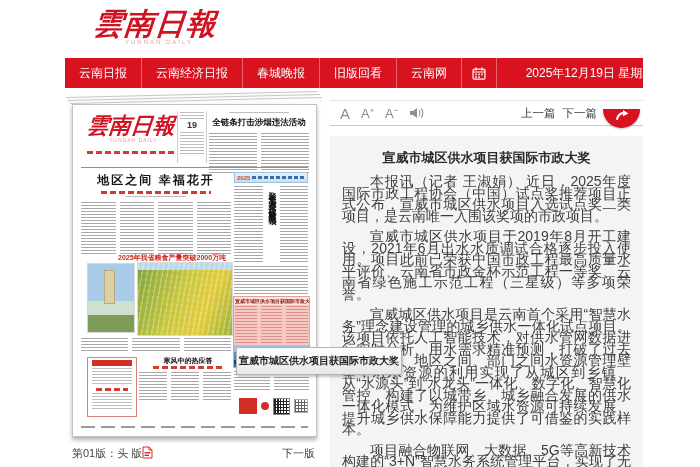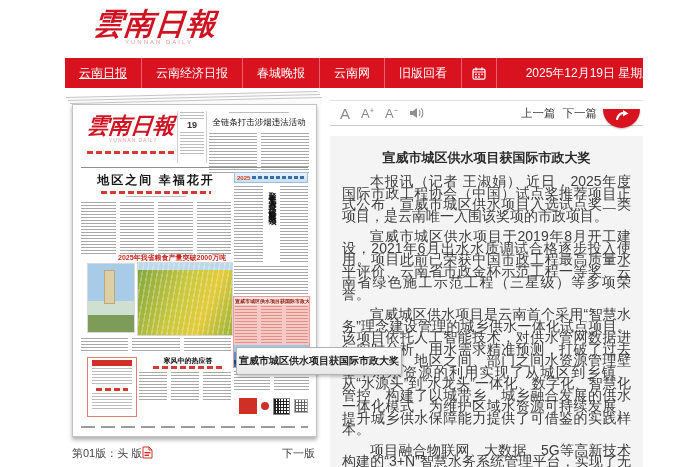--- a/index.html
+++ b/index.html
@@ -9,38 +9,38 @@
 
   
   .logo{left:93px;top:8px;width:220px;}
   .logo-cn{font-family:"DejaVu Serif",serif;font-style:italic;font-weight:bold;
            font-size:30px;line-height:32px;color:#cf1322;letter-spacing:1px;transform:skewX(-5deg);}
   .logo-en{font-size:6px;letter-spacing:2px;color:#e8989d;margin-left:32px;margin-top:-1px;}
 
   
   .navbar{left:65px;top:58px;width:578px;height:30px;background:#d8121f;display:flex;align-items:stretch;color:#fff;font-size:12px;}
   .nav-cell{display:flex;align-items:center;justify-content:center;padding:0 14px;flex:1 1 auto;border-left:1px solid rgba(255,255,255,.35);white-space:nowrap;cursor:pointer;}
-  .nav-cell:first-child{border-left:none;text-decoration:underline;}
+  .nav-cell:first-child{border-left:none;}
   .nav-cell.icon-cell{flex:0 0 34px;padding:0;}
   .nav-cell.date-cell{flex:0 0 158px;}
 
   
   .sheet{left:66px;width:252px;height:8px;background:#fbfbfb;border-top:1px solid #c6c6c6;transform:rotate(-1.4deg);}
   .paper{left:72px;top:104px;width:243px;height:331px;background:#fff;border:1px solid #c2c2c2;
          box-shadow:0 3px 4px rgba(0,0,0,.3);z-index:2;overflow:hidden;}
   .tx{background-image:repeating-linear-gradient(to bottom,#a8a8a8 0 1px,transparent 1px 3px);}
   .tx-light{background-image:repeating-linear-gradient(to bottom,#bdbdbd 0 1px,transparent 1px 3px);}
   .tx-pink{background-color:#f6c9c4;background-image:repeating-linear-gradient(to bottom,#dd8f88 0 1px,transparent 1px 3px);}
   .red-dash{height:3px;background-image:repeating-linear-gradient(to right,#d5392f 0 6px,transparent 6px 9px);}
   .cols{display:flex;gap:4px;}
   .cols>div{flex:1;}
   .np-logo{font-family:"DejaVu Serif",serif;font-style:italic;font-weight:bold;font-size:22px;color:#cf1322;transform:skewX(-5deg);line-height:24px;}
   .np-logo-en{font-size:5px;letter-spacing:1px;color:#e8989d;margin-left:22px;}
   .np-datebox{border-left:1px solid #cfcfcf;border-right:1px solid #cfcfcf;text-align:center;font-size:9px;font-weight:bold;color:#333;padding:1px 2px;}
-  .h-top{font-size:8.5px;font-weight:normal;color:#101010;text-align:center;white-space:nowrap;}
+  .h-top{font-size:8.5px;font-weight:bold;color:#101010;text-align:center;white-space:nowrap;}
   .h-main{font-size:12px;font-weight:bold;letter-spacing:2px;color:#151515;text-align:center;white-space:nowrap;}
   .h-grain{font-size:7px;font-weight:bold;color:#c7281e;white-space:nowrap;}
   .h-cold{font-size:7px;font-weight:bold;color:#101010;text-align:center;white-space:nowrap;}
   .h-vert{writing-mode:vertical-rl;font-size:8px;font-weight:bold;color:#111;letter-spacing:2px;display:flex;gap:3px;}
   .photo-terrace{background-image:
       repeating-linear-gradient(100deg,rgba(255,255,255,.28) 0 1.5px,transparent 1.5px 5px),
       linear-gradient(to bottom,#bcd9ec 0 10%,rgba(0,0,0,0) 10%),
       linear-gradient(115deg,#7fa43e,#c9c83e 45%,#e3cc3c 70%,#9cb23a);border:1px solid #d8d8d8;}
   .photo-monu{background:linear-gradient(to bottom,#a8cbe8 0 55%,#cfe0d0 55% 75%,#7d9c5a 75%);border:1px solid #d8d8d8;}
   .pillar{left:16px;top:6px;width:9px;height:32px;background:#dccfa4;border:1px solid #b9a97e;}
@@ -90,22 +90,22 @@
 
   <div class="abs logo">
     <div class="logo-cn">雲南日報</div>
     <div class="logo-en">YUNNAN DAILY</div>
   </div>
 
   <div class="abs navbar">
     <div class="nav-cell">云南日报</div>
     <div class="nav-cell">云南经济日报</div>
     <div class="nav-cell">春城晚报</div>
+    <div class="nav-cell">旧版回看</div>
     <div class="nav-cell">云南网</div>
-    <div class="nav-cell">旧版回看</div>
     <div class="nav-cell icon-cell">
       <svg width="14" height="13" viewBox="0 0 14 13">
         <rect x="1" y="2.2" width="12" height="10" rx="1.5" fill="none" stroke="#fff" stroke-width="1.2"></rect>
         <line x1="4" y1="0.5" x2="4" y2="3.4" stroke="#fff" stroke-width="1.2"></line>
         <line x1="10" y1="0.5" x2="10" y2="3.4" stroke="#fff" stroke-width="1.2"></line>
         <line x1="1" y1="5" x2="13" y2="5" stroke="#fff" stroke-width="1"></line>
         <g fill="#fff">
             <rect x="3.2" y="6.6" width="1.6" height="1.6"></rect>
             <rect x="6.2" y="6.6" width="1.6" height="1.6"></rect>
             <rect x="9.2" y="6.6" width="1.6" height="1.6"></rect>

